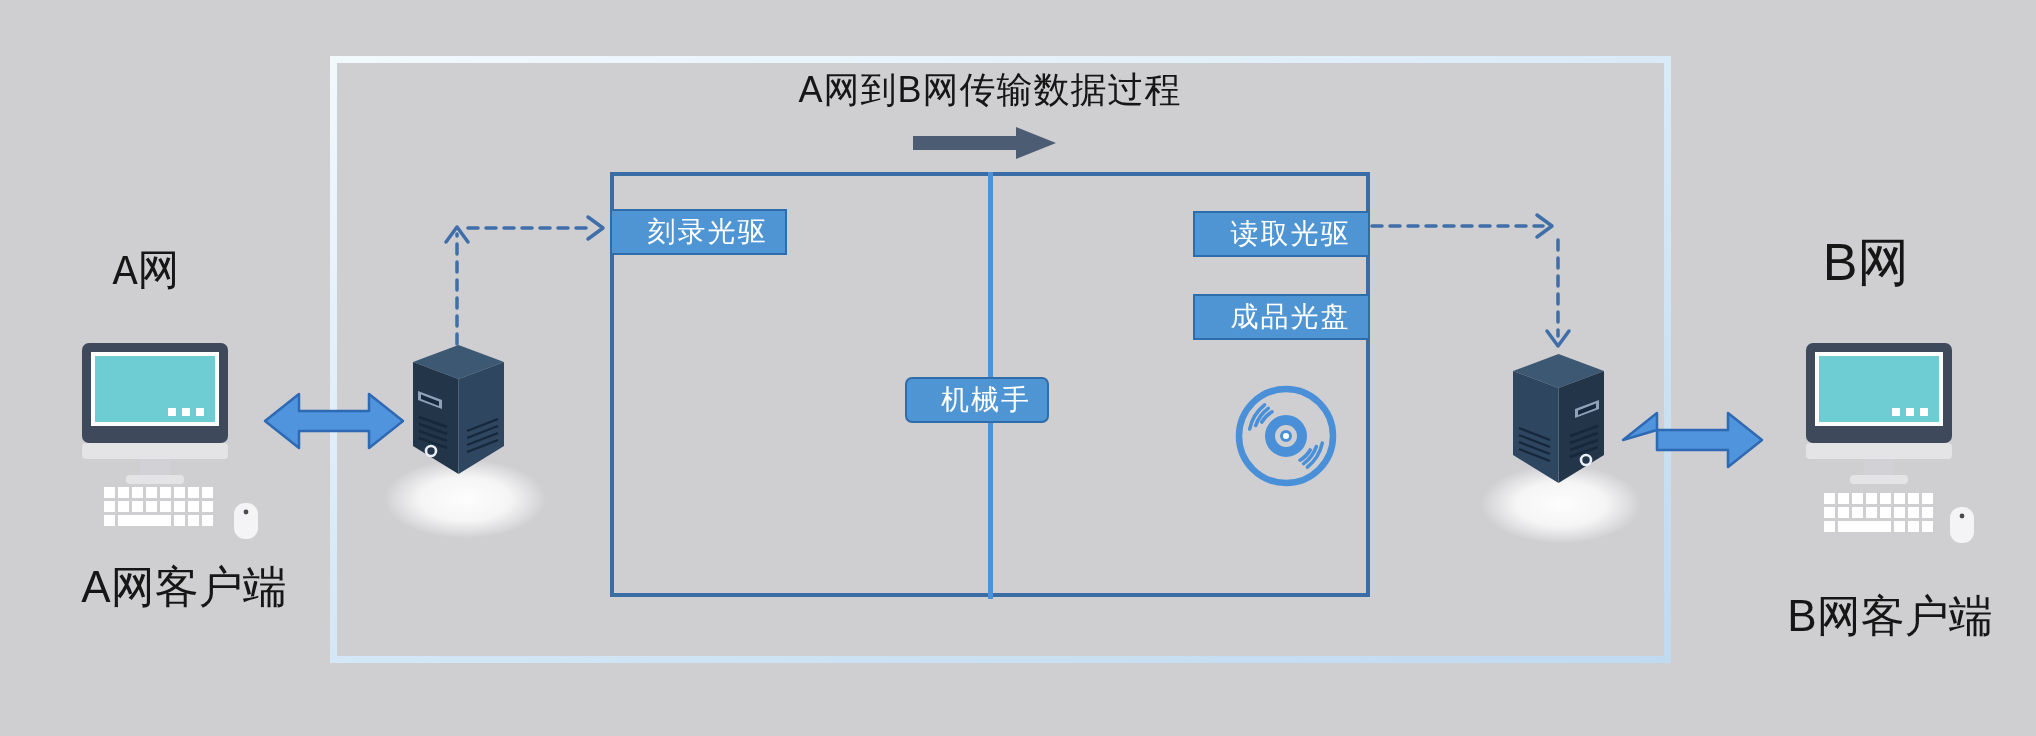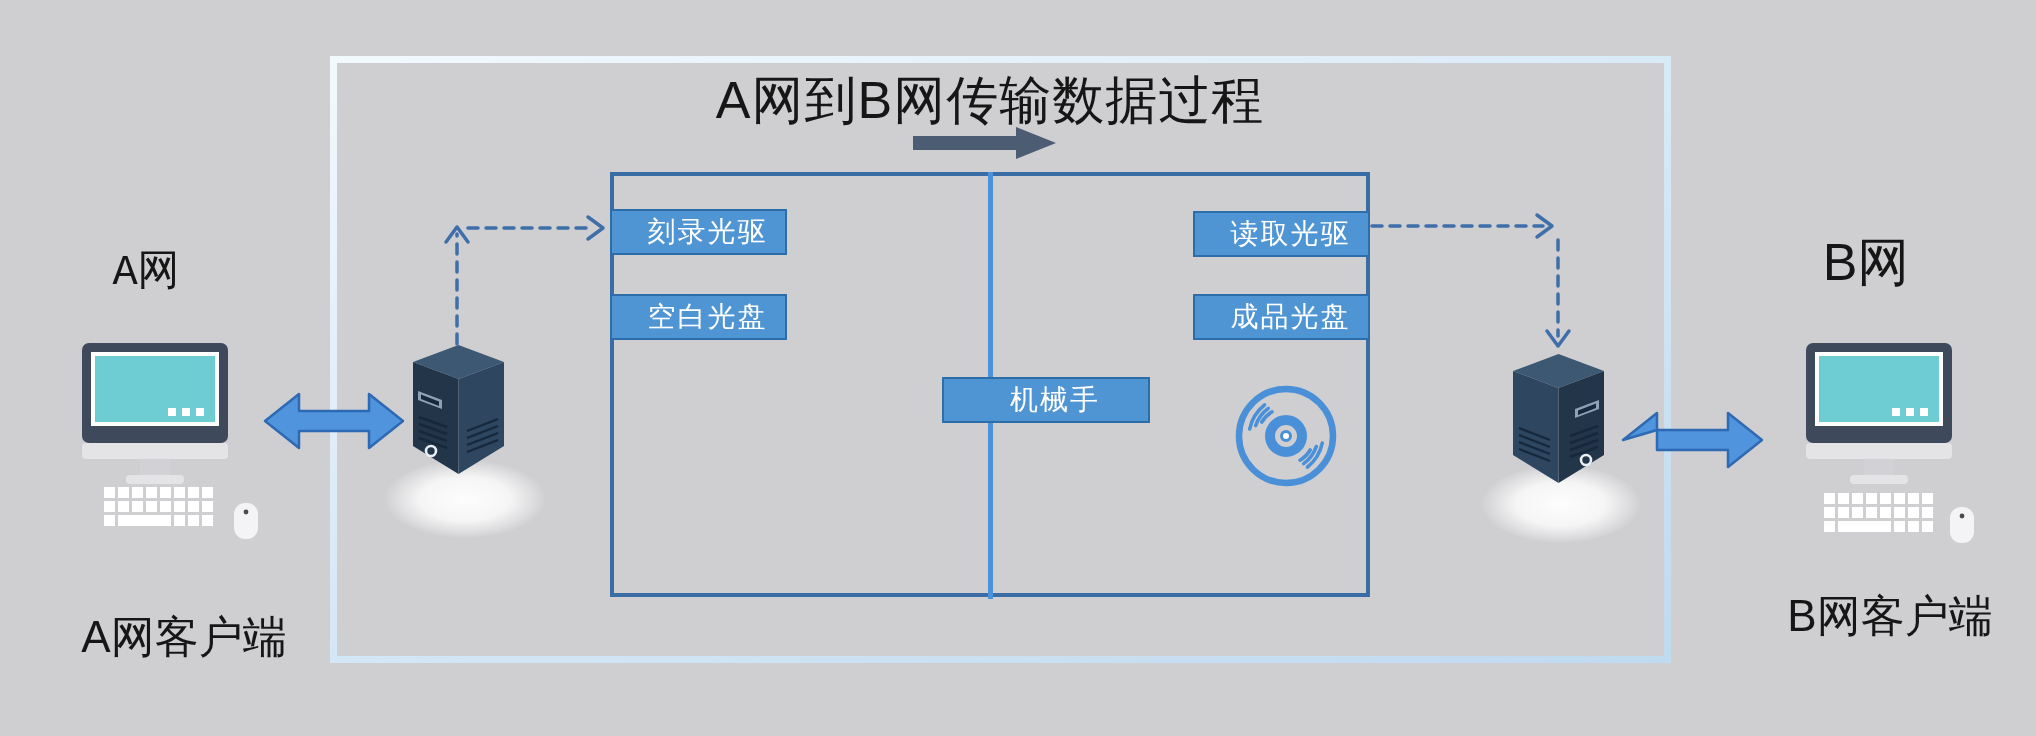--- a/index.html
+++ b/index.html
@@ -11,35 +11,35 @@
     --teal:#6ecdd3; --bezel:#3e4a5c; --chin:#e4e4e7; --neck:#d2d2d6;
     --server_top:#3d5873; --server_front:#233549; --server_side:#2e4660; --server_detail:#16283c;
     --cd:#4a90d9; --text:#161616;
   }
   html,body{margin:0;padding:0;}
   body{font-family:"Liberation Sans","DejaVu Sans",sans-serif;background:#888;}
   .stage{position:relative;width:2036px;height:736px;background:var(--bg);overflow:hidden;}
   .abs{position:absolute;}
   .outer-frame{left:330px;top:56px;width:1341px;height:607px;border:7px solid;box-sizing:border-box;
     border-image:linear-gradient(160deg,var(--frame_light) 0%,#d9eaf7 45%,var(--frame_mid) 100%) 1;}
-  .title{left:690px;top:66px;width:600px;text-align:center;font-size:52px;color:var(--text);letter-spacing:1px;white-space:nowrap;}
+  .title{left:690px;top:66px;width:600px;text-align:center;font-size:36px;color:var(--text);letter-spacing:1px;white-space:nowrap;}
   .inner-box{left:610px;top:172px;width:760px;height:425px;border:4px solid var(--inner_border);box-sizing:border-box;}
   .divider{left:988px;top:172px;width:5px;height:427px;background:var(--divider);}
   .tag{box-sizing:border-box;background:var(--box_fill);border:2px solid var(--box_border);
     color:var(--box_text);font-size:28px;display:flex;align-items:center;justify-content:center;
     letter-spacing:2px;white-space:nowrap;padding-left:18px;}
   .tag.burn{left:610px;top:209px;width:177px;height:46px;}
   .tag.blank{left:610px;top:294px;width:177px;height:46px;}
   .tag.read{left:1193px;top:211px;width:177px;height:46px;}
   .tag.finished{left:1193px;top:294px;width:177px;height:46px;}
-  .tag.robot{left:942px;top:377px;width:208px;height:46px;}
+  .tag.robot{left:905px;top:377px;width:144px;height:46px;border-radius:7px;}
   .side-label{color:var(--text);text-align:center;white-space:nowrap;}
   .net-a{left:66px;top:242px;width:160px;font-size:42px;font-family:Liberation Mono, monospace;}
   .net-b{left:1786px;top:228px;width:160px;font-size:52px;}
-  .client-a{left:34px;top:608px;width:300px;font-size:44px;}
+  .client-a{left:34px;top:558px;width:300px;font-size:44px;}
   .client-b{left:1740px;top:587px;width:300px;font-size:44px;}
   .shadow{border-radius:50%;
     background:radial-gradient(ellipse at center, rgba(255,255,255,0.97) 0%, rgba(255,255,255,0.8) 40%, rgba(255,255,255,0) 72%);}
   .shadow.a{left:385px;top:460px;width:160px;height:78px;}
   .shadow.b{left:1482px;top:465px;width:158px;height:78px;}
   svg{display:block;}
   .overlay{left:0;top:0;pointer-events:none;}
 </style>
 </head>
 <body>
@@ -47,21 +47,20 @@
 <div class="stage">
 
   <div class="abs outer-frame"></div>
 
   <div class="abs title">A网到B网传输数据过程</div>
 
   <div class="abs inner-box"></div>
   <div class="abs divider"></div>
 
   <div class="abs tag burn">刻录光驱</div>
-  <div class="abs tag blank">空白光盘</div>
   <div class="abs tag finished">成品光盘</div>
   <div class="abs tag read">读取光驱</div>
   <div class="abs tag robot">机械手</div>
 
   <div class="abs side-label net-a">A网</div>
   <div class="abs side-label net-b">B网</div>
   <div class="abs side-label client-a">A网客户端</div>
   <div class="abs side-label client-b">B网客户端</div>
 
   <svg class="abs" style="left:1234px;top:384px" width="104" height="104" viewBox="0 0 104 104">

